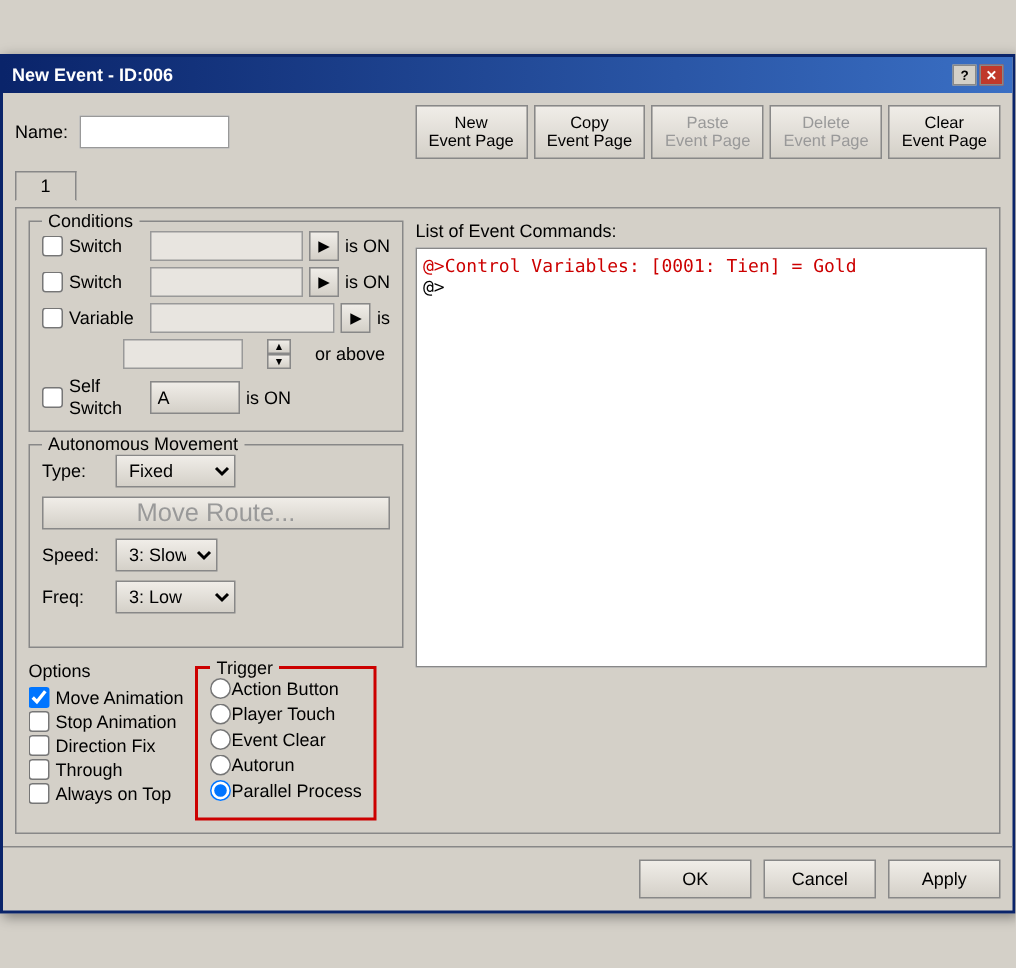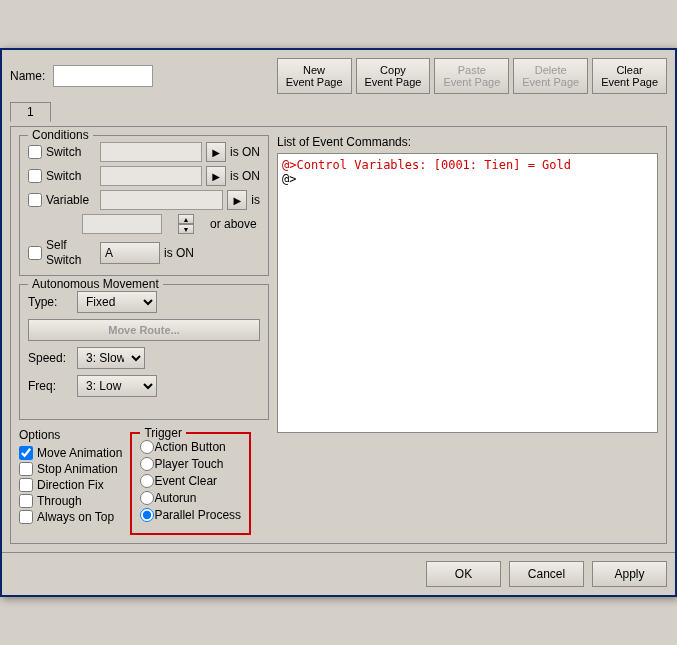--- a/index.html
+++ b/index.html
@@ -245,24 +245,23 @@
     }
     .movement-label {
       width: 45px;
       font-size: 12px;
     }
     .move-route-btn {
       width: 100%;
       height: 22px;
       background: linear-gradient(to bottom, #f0ede8, #d4d0c8);
       border: 1px solid #888;
-      font-size: 11px;
+      font-size: 17px;
       cursor: pointer;
       color: #999;
-      font-weight: bold;
     }
     .option-row {
       display: flex;
       align-items: center;
       gap: 4px;
       margin-bottom: 2px;
     }
     .trigger-box {
       border: 2px solid #cc0000;
       padding: 6px 8px 8px;
@@ -330,20 +329,27 @@
       border: 1px solid #888;
       font-size: 12px;
       padding: 0 4px;
     }
   </style>
 </head>
 <body>
 
 <div class="window">
 
+  <div class="title-bar">
+    <span>New Event - ID:006</span>
+    <div class="title-bar-buttons">
+      <div class="title-btn help">?</div>
+      <div class="title-btn close">✕</div>
+    </div>
+  </div>
 
   <div class="content">
 
     <div class="name-row">
       <span>Name:</span>
       <div style="display:flex;flex-direction:column;gap:0;">
         <input type="text" class="name-input" style="">
       </div>
       <div class="toolbar">
         <button class="toolbar-btn" style="white-space:pre-line;">New

